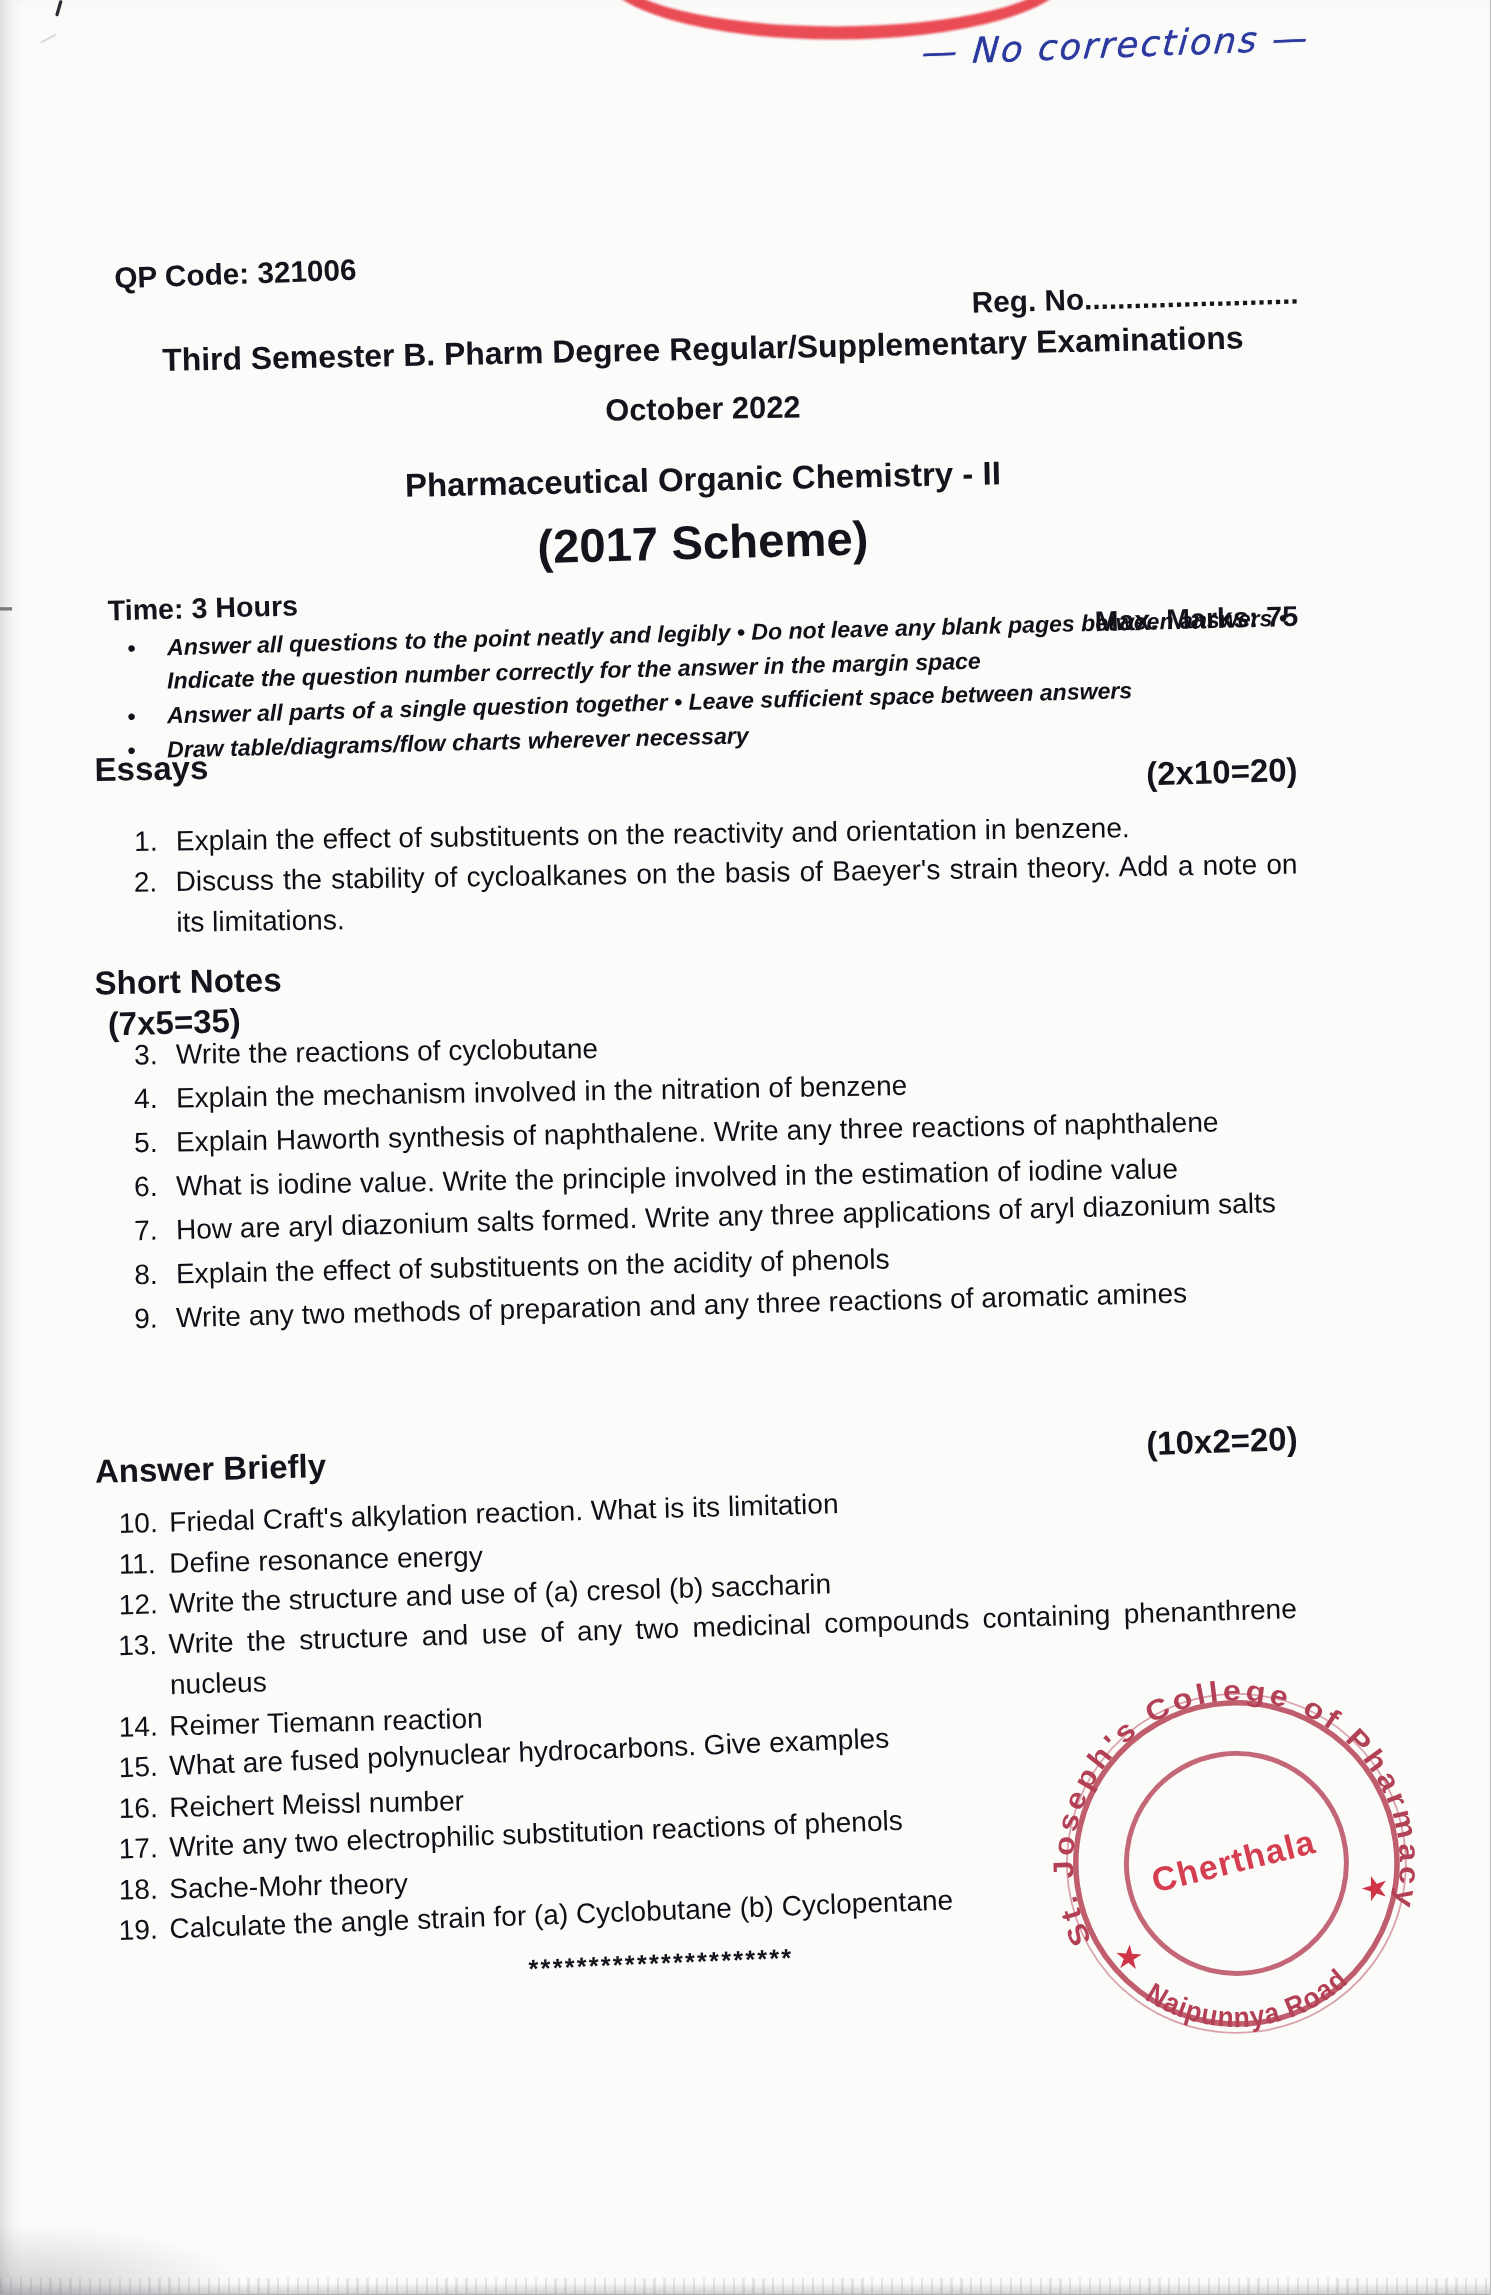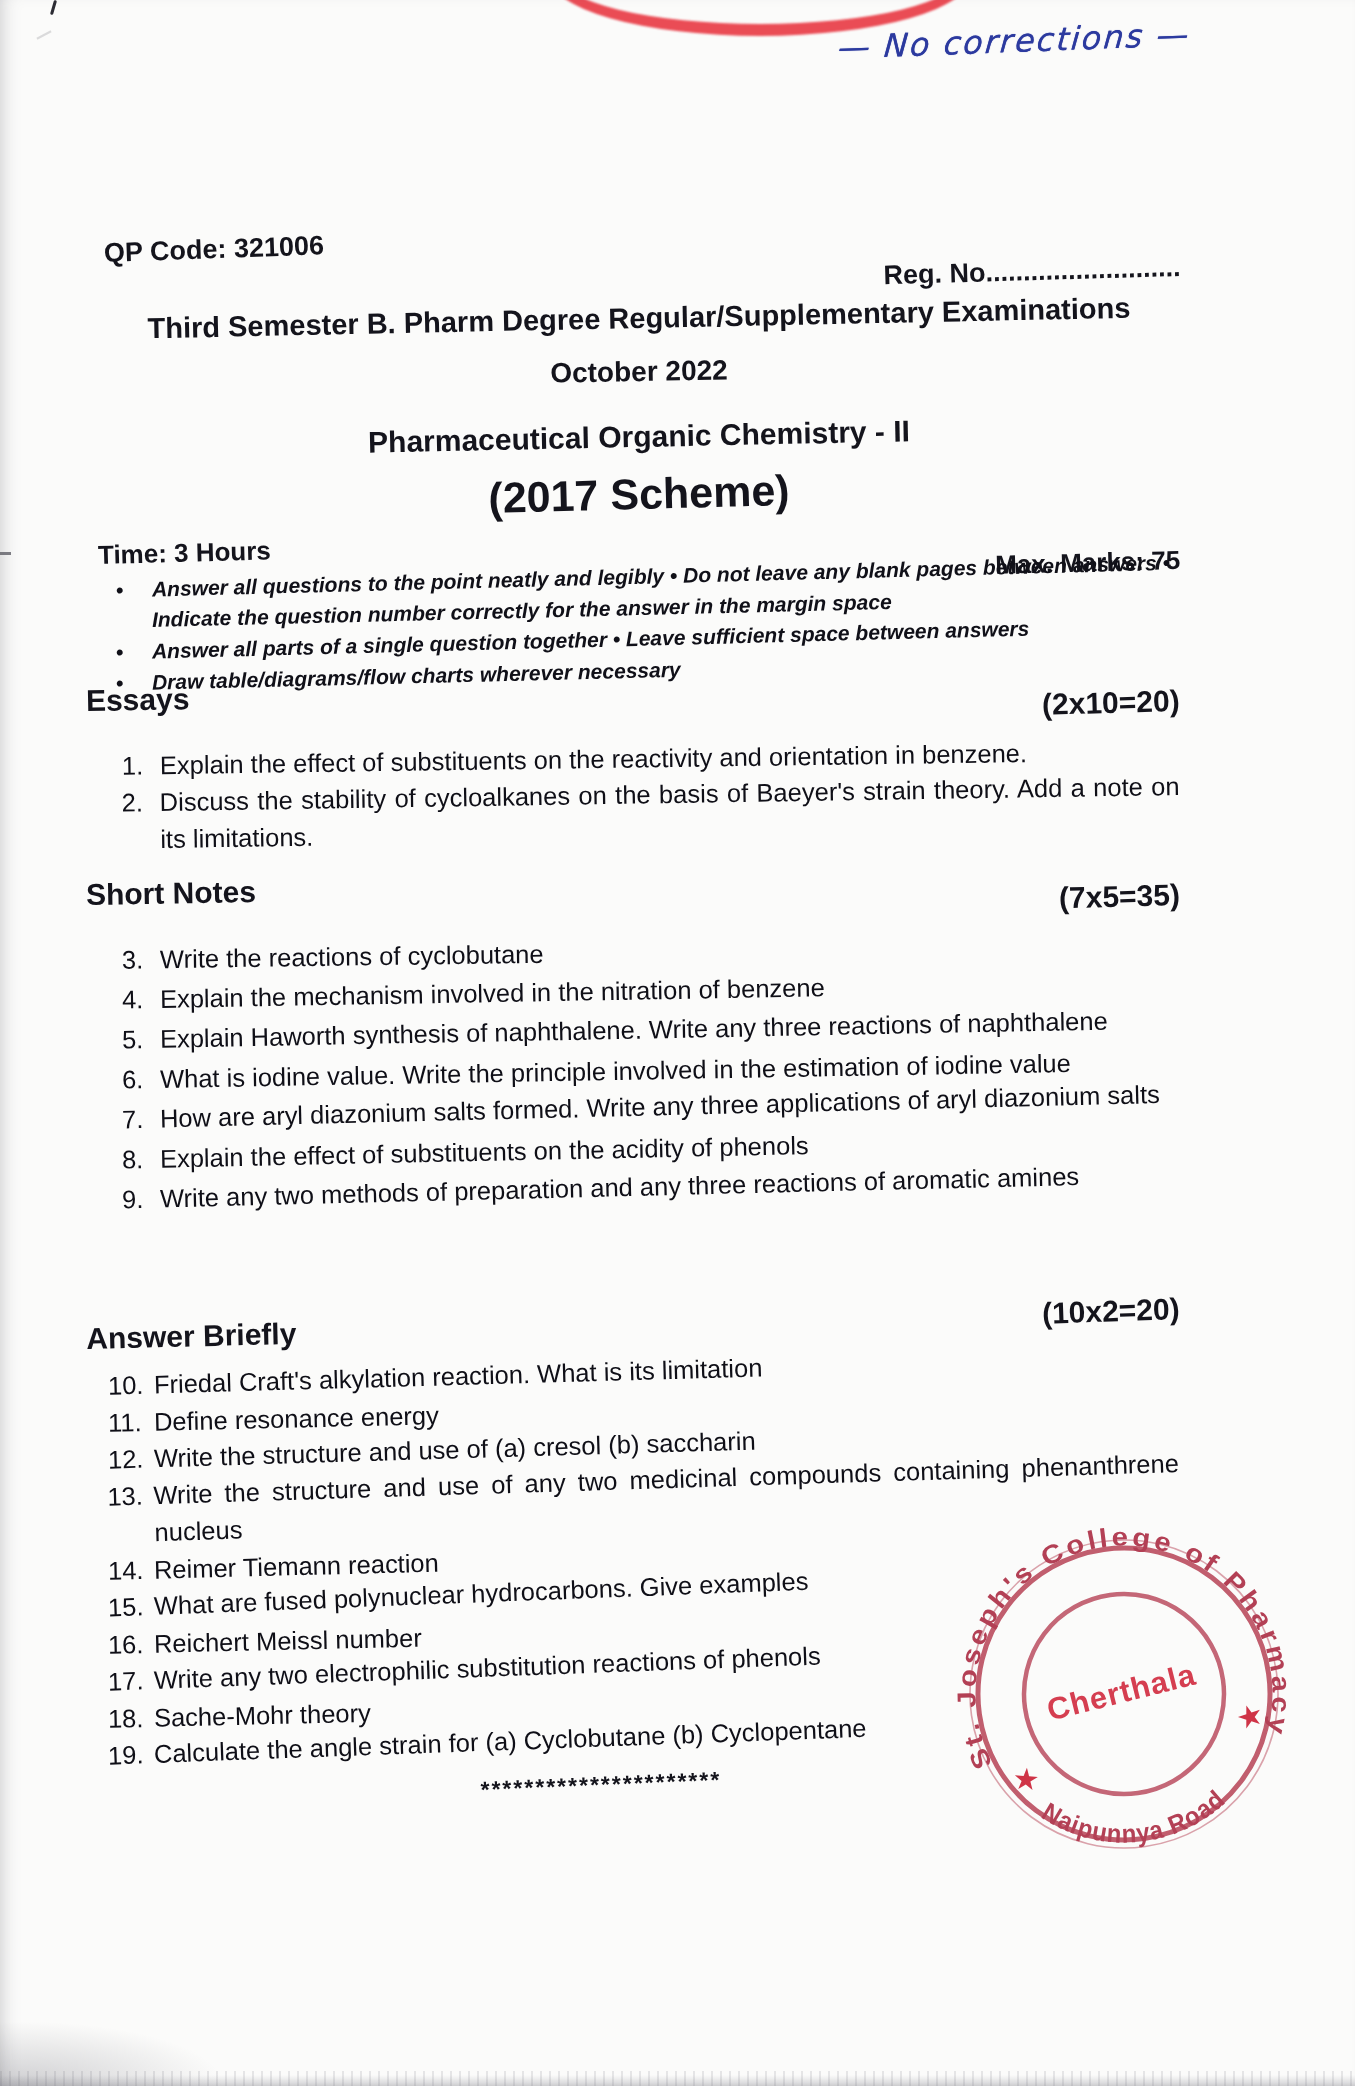--- a/index.html
+++ b/index.html
@@ -64,21 +64,21 @@
 
   
   .instr{top:576px;font-size:21px;font-weight:700;font-style:italic;color:#101018;}
   .instr .irow{display:flex;transform-origin:left center;line-height:29px;}
   .instr .bullet{width:36px;padding-left:18px;font-style:normal;}
   .instr .cont{margin-left:54px;line-height:29px;transform-origin:left center;}
 
   
   .sec-h{font-size:30px;font-weight:700;}
   .h-essays{top:684px;}
-  .h-short{top:878px;}
+  .h-short{top:878px;flex-direction:column;}
   .h-brief{top:1292px;}
   .h-left{transform:rotate(-1deg);transform-origin:left center;margin-left:-12px;}
   .h-right{transform:rotate(-1.6deg);transform-origin:right center;}
   .h-brief .h-left{padding-top:30px;transform:rotate(-1.4deg);}
 
   
   .qblock{font-size:25.5px;color:#0f0f17;}
   .qb-essay{top:748px;line-height:37px;}
   .qb-short{top:940px;line-height:40px;}
   .qb-brief{top:1368px;line-height:37px;}

